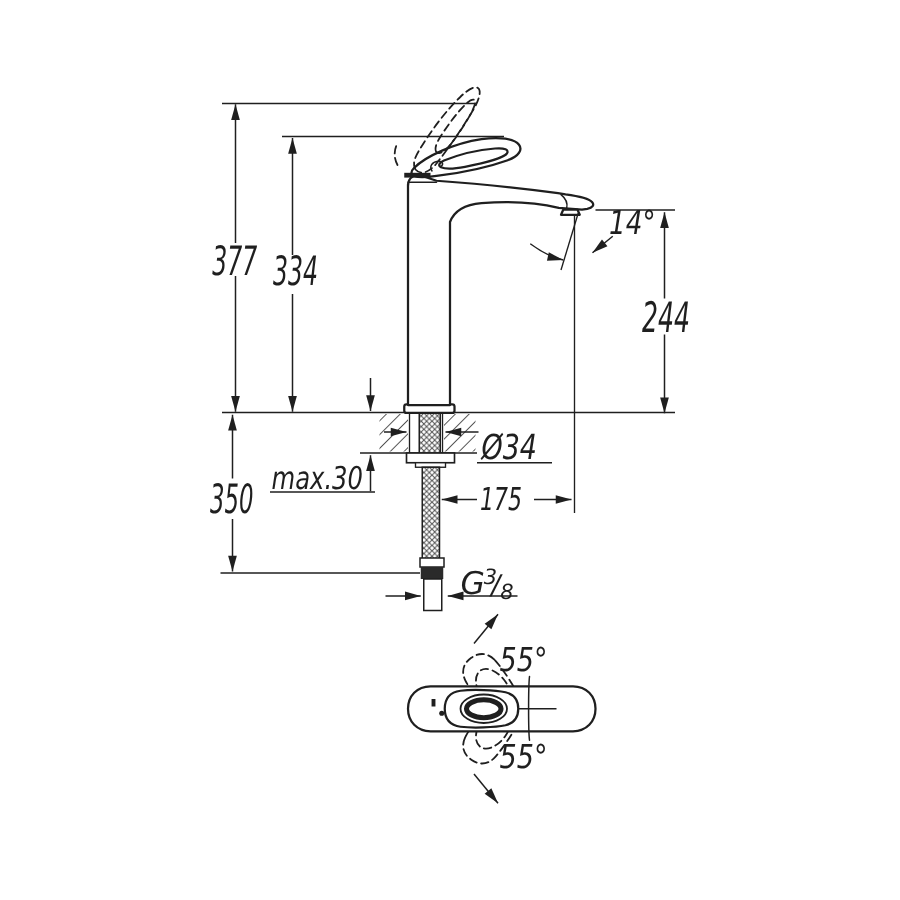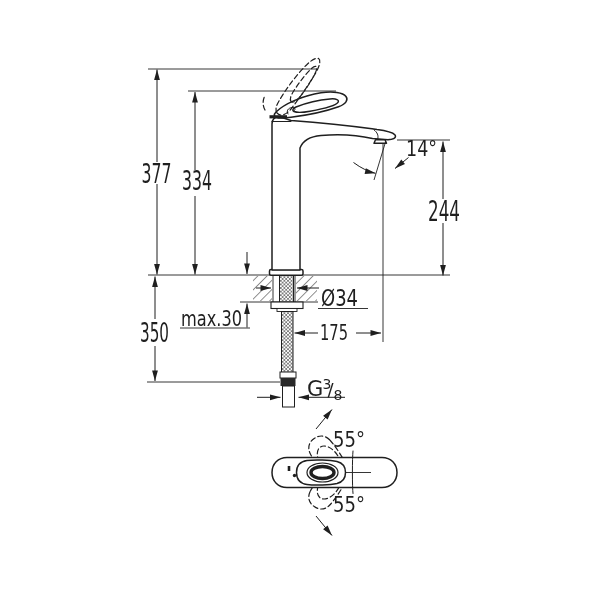--- a/index.html
+++ b/index.html
@@ -1,17 +1,17 @@
 <!DOCTYPE html>
 <html><head>
 <meta charset="utf-8">
 <style>
   html,body{margin:0;padding:0;background:#ffffff;}
   #stage{position:relative;width:600px;height:600px;background:#ffffff;overflow:hidden;
-         font-family:"DejaVu Sans",sans-serif;}
+         font-family:"DejaVu Sans",sans-serif;font-style:italic;}
   svg text{fill:#1f1f1f;font-family:"DejaVu Sans",sans-serif;}
   .obj{fill:#ffffff;stroke:#1f1f1f;stroke-width:1.5;stroke-linejoin:round;stroke-linecap:round;}
   .obj-thin{fill:none;stroke:#1f1f1f;stroke-width:1;stroke-linecap:round;}
   .dash{fill:none;stroke:#1f1f1f;stroke-width:1.2;stroke-dasharray:5 3;stroke-linecap:round;}
   .dim{stroke:#1f1f1f;stroke-width:1;fill:none;}
   .ext{stroke:#1f1f1f;stroke-width:0.9;fill:none;}
 </style>
 </head>
 <body>
 

